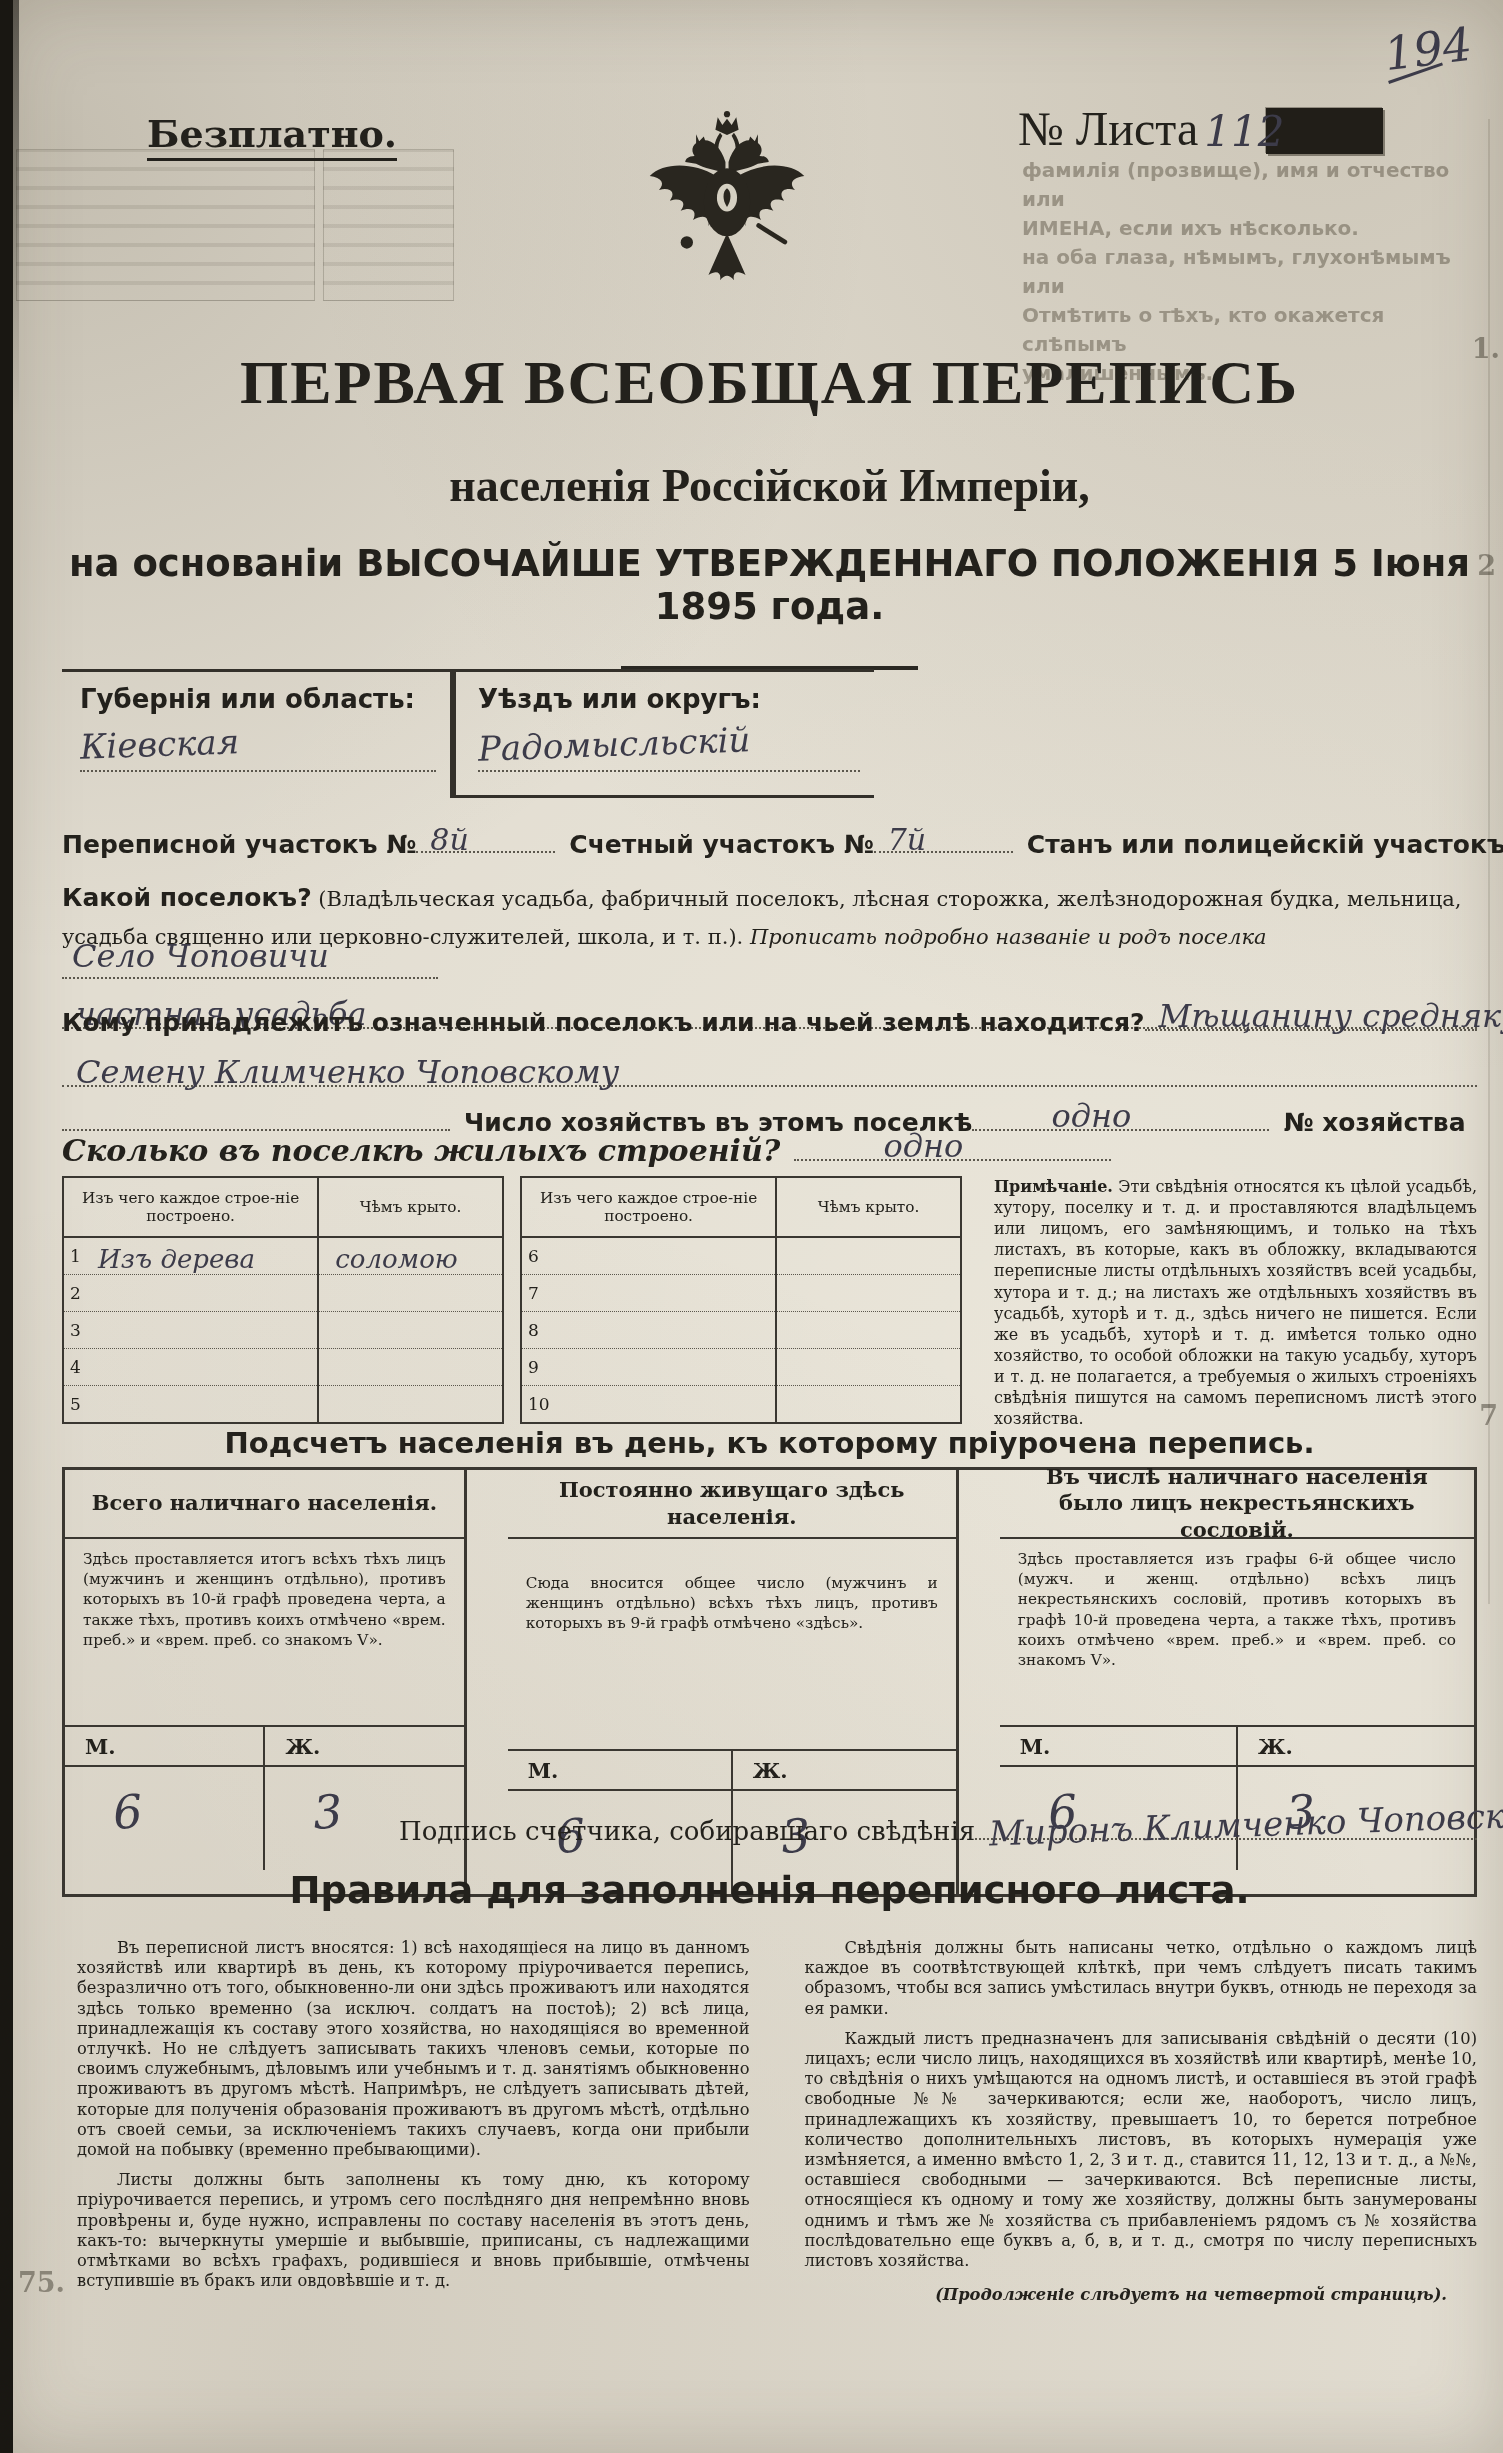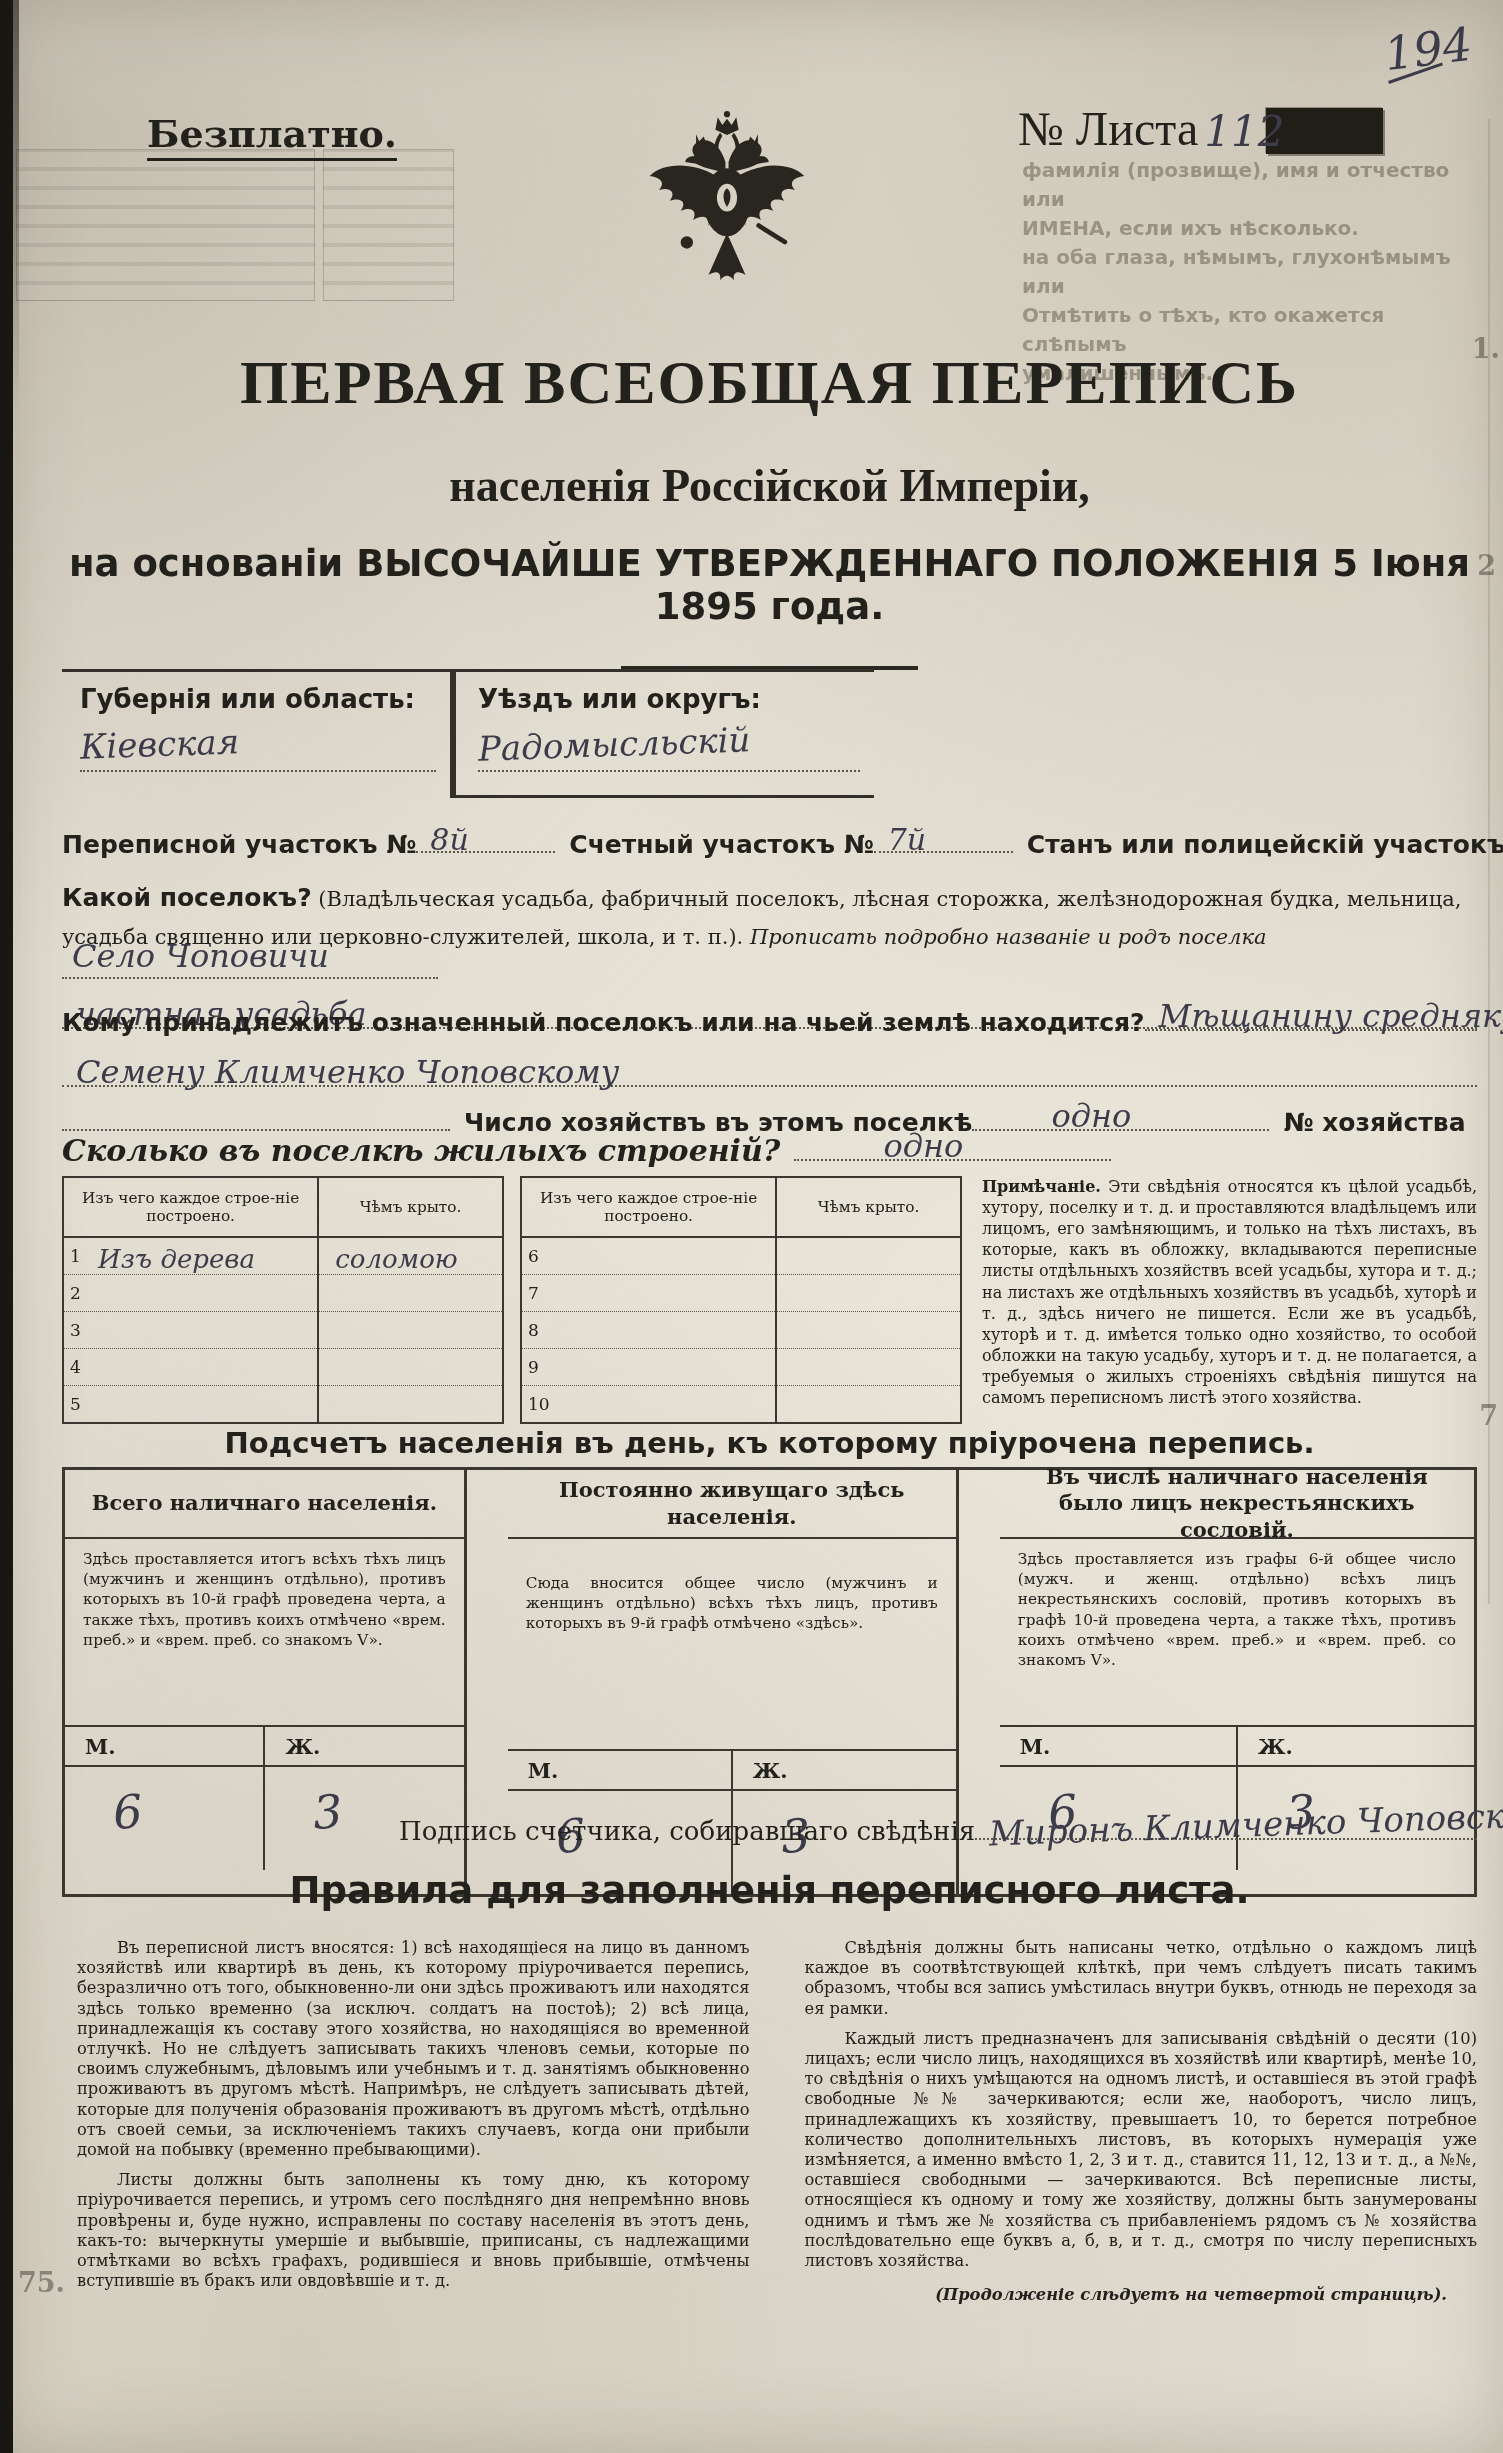--- a/index.html
+++ b/index.html
@@ -102,21 +102,21 @@
   .btable{border-collapse:collapse;width:442px;flex:0 0 auto;}
   .btable-right{margin-left:16px;border-left:2px solid #3a3731;}
   .btable th,.btable td{border:2px solid #3a3731;}
   .btable th{font-weight:normal;font-size:15.3px;line-height:1.2;padding:4px 8px;height:50px;vertical-align:middle;text-align:center;}
   .btable td{border-top:none;border-bottom:1px dotted #5b574d;height:36px;font-size:15px;padding:0 6px;position:relative;}
   .btable tr:last-child td{border-bottom:2px solid #3a3731;}
   .btable .c1{width:58%;}
   .rownum{font-size:17px;padding-right:8px;}
   .btable .hw{font-size:26px;position:absolute;left:34px;bottom:0px;}
   .btable td.roof .hw{left:16px;}
-  .note-block{flex:1;padding-left:20px;font-size:16px;line-height:1.32;text-align:justify;}
+  .note-block{flex:1;padding-left:32px;font-size:16px;line-height:1.32;text-align:justify;}
   .note-title{font-weight:bold;}
 
   
   .census-heading{font-family:"DejaVu Sans",sans-serif;font-weight:bold;font-size:29px;text-align:center;}
   .census{display:flex;border:3px solid #3a3731;}
   .ccol{display:flex;flex-direction:column;}
   .ccol + .ccol{border-left:3px solid #3a3731;padding-left:41px;}
   .ccol-1{flex:0 0 28.3%;}
   .ccol-2{flex:0 0 31.8%;}
   .ccol-3{flex:1;}

